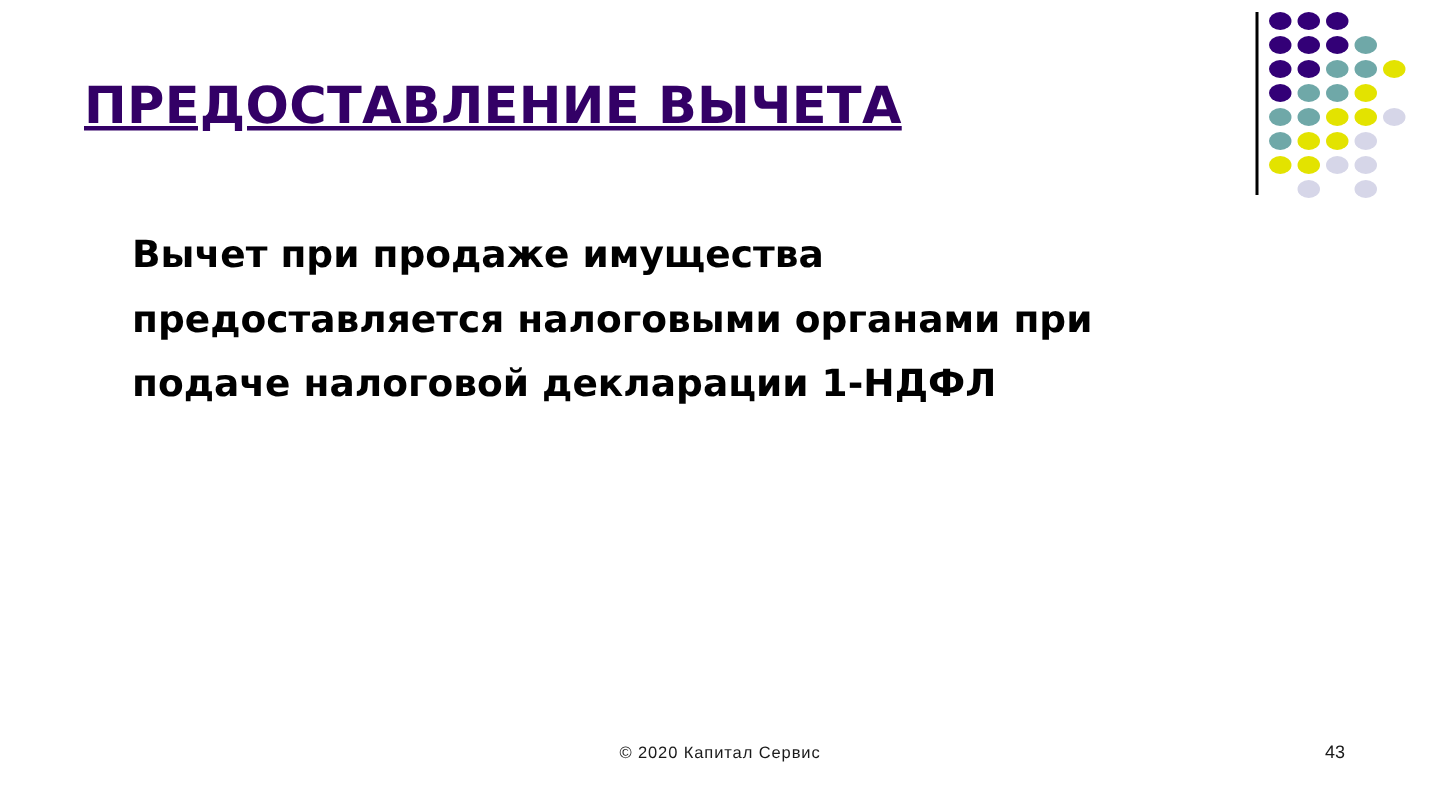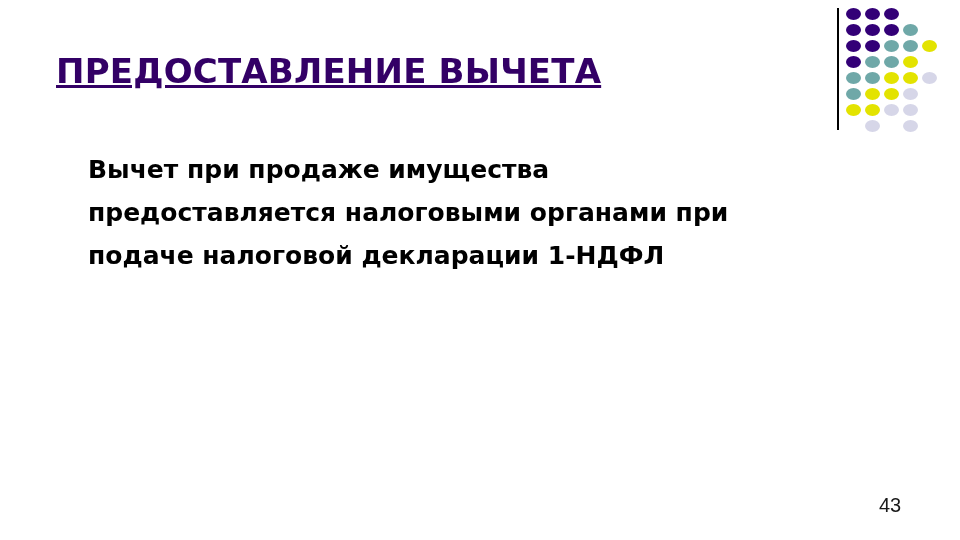--- a/index.html
+++ b/index.html
@@ -97,21 +97,21 @@
     letter-spacing: 0.6px;
     color: #1a1a1a;
   }
   .footer-pagenum {
     position: absolute;
     left: 860px;
     top: 494px;
     width: 60px;
     text-align: center;
     font-family: "Liberation Sans", sans-serif;
-    font-size: 20px;
+    font-size: 12px;
     color: #1a1a1a;
   }
 </style>
 </head>
 <body>
 
 <div class="slide">
 
   <div class="logo-block">
     <div class="logo-rule"></div>
@@ -147,16 +147,17 @@
         <div class="dot" style="left: 57px; top: 96px; background: rgb(214, 214, 232);"></div>
         <div class="dot" style="left: 19px; top: 112px; background: rgb(214, 214, 232);"></div>
         <div class="dot" style="left: 57px; top: 112px; background: rgb(214, 214, 232);"></div>
       </div>
   </div>
 
   <h1 class="title">ПРЕДОСТАВЛЕНИЕ ВЫЧЕТА</h1>
 
   <p class="body-text">Вычет при продаже имущества предоставляется налоговыми органами при подаче налоговой декларации 1-НДФЛ</p>
 
+  <div class="footer-copyright">© 2020 Капитал Сервис</div>
 
   <div class="footer-pagenum">43</div>
 
 </div>
 
 </body></html>

